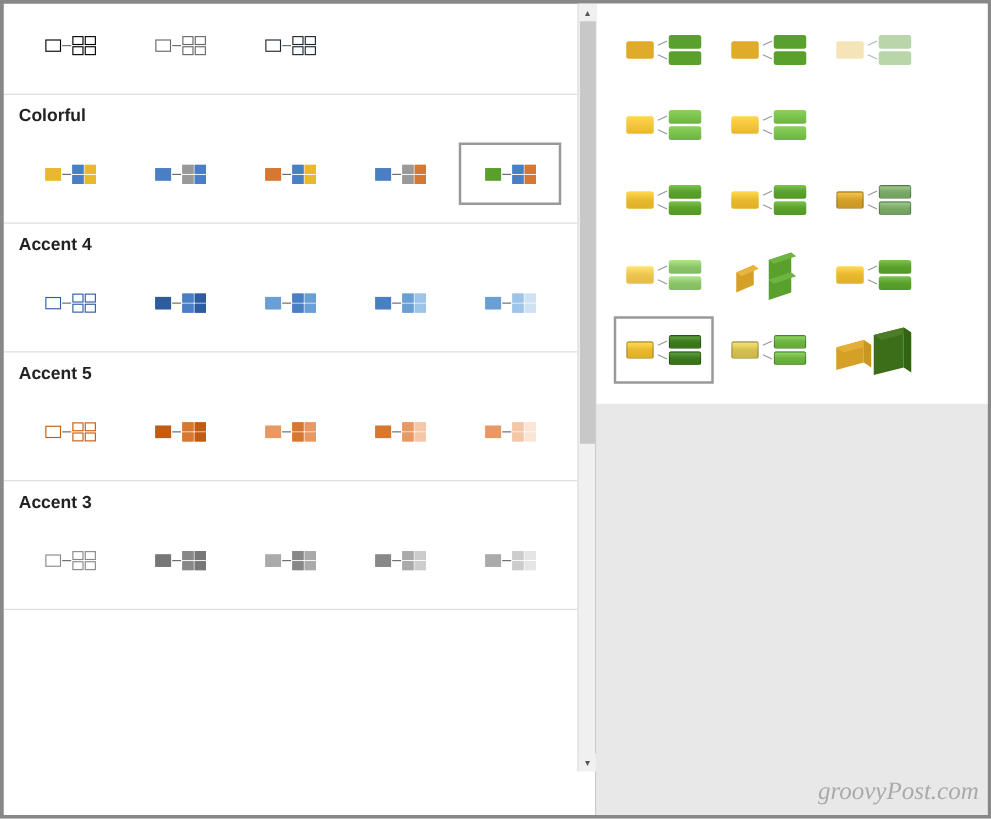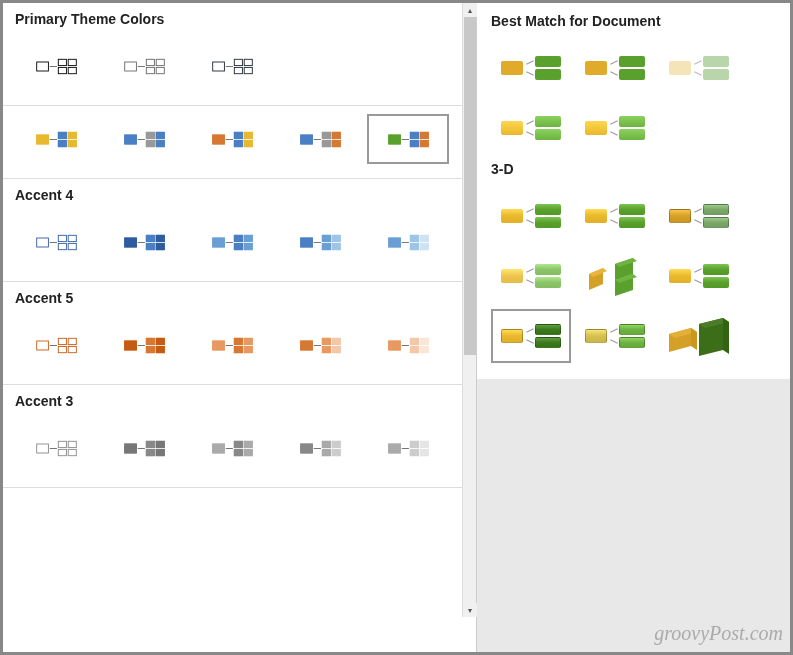--- a/index.html
+++ b/index.html
@@ -227,21 +227,20 @@
   </style>
 </head>
 <body>
 
 <div class="container">
 
   <div class="left-panel">
     <div class="scroll-area" id="left-sections">
 
     <div class="section">
-          <div class="section-header">Primary Theme Colors</div>
           <div class="thumb-row">
             <div class="thumb">
               <div class="smartart">
     <div class="sa-box big" style="background:#fff;border-color:#000"></div>
     <div class="sa-line"></div>
     <div class="sa-stack">
                   <div class="sa-box" style="background:#fff;border-color:#000"></div>
                   <div class="sa-box" style="background:#fff;border-color:#000"></div>
                 </div>
     <div class="sa-stack">
@@ -274,20 +273,21 @@
                 </div>
     <div class="sa-stack">
                   <div class="sa-box" style="background:#fff;border-color:#1a2530"></div>
                   <div class="sa-box" style="background:#fff;border-color:#1a2530"></div>
                 </div>
   </div>
             </div>
           </div>
         </div>
         <div class="section">
+          <div class="section-header">Colorful</div>
           <div class="thumb-row">
             <div class="thumb">
               <div class="smartart">
     <div class="sa-box big" style="background:#e8b82e;border-color:#e8b82e"></div>
     <div class="sa-line"></div>
     <div class="sa-stack">
                   <div class="sa-box" style="background:#4a7fc4;border-color:#4a7fc4"></div>
                   <div class="sa-box" style="background:#4a7fc4;border-color:#4a7fc4"></div>
                 </div>
     <div class="sa-stack">
@@ -583,21 +583,20 @@
     <div class="scrollbar-track">
       <div class="scroll-up">▴</div>
       <div class="scrollbar-thumb"></div>
       <div class="scroll-down">▾</div>
     </div>
   </div>
 
   <div class="right-panel">
     <div class="right-content" id="right-sections">
 
-    <div class="right-section-header">Best Match for Document</div>
         <div class="style-row">
           <div class="style-thumb">
             <div class="style-art" style="">
     <div class="st-yellow" style="background:#e0aa2a;"></div>
     <div class="connector"></div>
     <div class="st-green-stack">
       <div class="st-green sm" style="background:#5aa02c;"></div>
       <div class="st-green sm" style="background:#5aa02c;"></div>
     </div>
   </div>
@@ -638,21 +637,20 @@
             <div class="style-art" style="">
     <div class="st-yellow" style="background:linear-gradient(to bottom,#ffd64c,#e8b82e);"></div>
     <div class="connector"></div>
     <div class="st-green-stack">
       <div class="st-green sm" style="background:linear-gradient(to bottom,#8ad15d,#6cb33f);"></div>
       <div class="st-green sm" style="background:linear-gradient(to bottom,#8ad15d,#6cb33f);"></div>
     </div>
   </div>
           </div>
         </div>
-        <div class="right-section-header">3-D</div>
         <div class="style-row">
           <div class="style-thumb">
             <div class="style-art">
     <div class="st-yellow" style="background:linear-gradient(to bottom, #ffdb51, #e8b82e 50%, #e0b026);"></div>
     <div class="connector"></div>
     <div class="st-green-stack">
       <div class="st-green sm" style="background:linear-gradient(to bottom, #7dc34f, #5aa02c 50%, #529824);"></div>
       <div class="st-green sm" style="background:linear-gradient(to bottom, #7dc34f, #5aa02c 50%, #529824);"></div>
     </div>
   </div>

